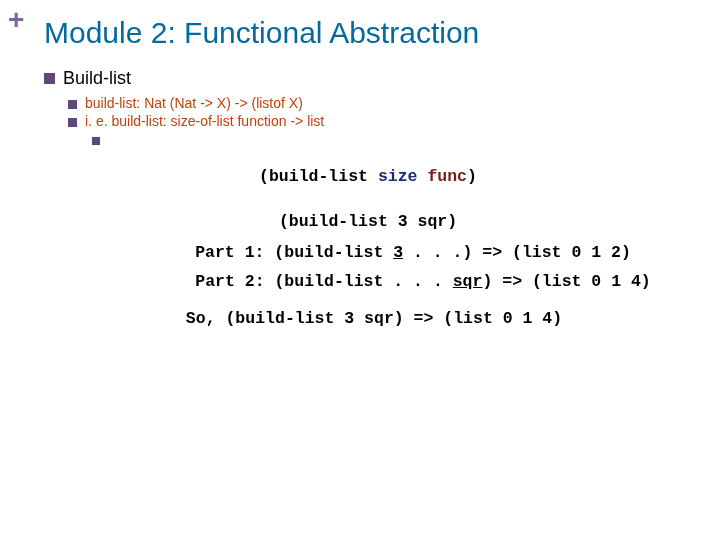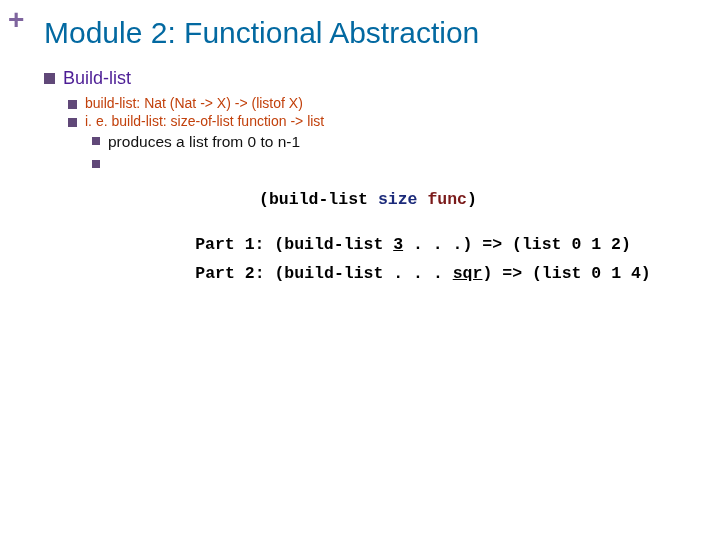--- a/index.html
+++ b/index.html
@@ -15,21 +15,21 @@
   ul { list-style: none; }
   .lvl1 > li { margin-bottom: 12px; }
   .lvl1 > li > .row,
   .lvl2 > li > .row,
   .lvl3 > li > .row {
     display: flex; align-items: flex-start; gap: 8px;
   }
   .bul1 { width: 11px; height: 11px; background: #604878; flex: 0 0 11px; margin-top: 5px; }
   .bul2 { width: 9px; height: 9px; background: #604878; flex: 0 0 9px; margin-top: 5px; }
   .bul3 { width: 8px; height: 8px; background: #604878; flex: 0 0 8px; margin-top: 5px; }
-  .t1 { font-size: 18px; color: #4c1d95; }
+  .t1 { font-size: 18px; color: #000000; }
   .t2 { font-size: 14px; color: #c2410c; }
   .t3 { font-size: 15.5px; color: #111; line-height: 1.28; }
   .lvl2 { margin-left: 24px; margin-top: 6px; }
   .lvl2 > li { margin-bottom: 2px; }
   .lvl3 { margin-left: 24px; margin-top: 3px; }
   .lvl3 > li { margin-bottom: 3px; }
 
   .code { font-family: "Courier New", Courier, monospace; font-weight: 700; font-size: 16.5px; text-align: center; }
   .proto { margin: 22px 4px 0 4px; }
   .c-black  { color: #000; }
@@ -68,42 +68,38 @@
         <li>
           <div class="row">
             <span class="bul2"></span>
             <span class="t2">i. e. build-list: size-of-list function -&gt; list</span>
           </div>
 
           <ul class="lvl3">
             <li>
               <div class="row">
                 <span class="bul3"></span>
-                <span class="t3">produces a list from 0 to n-1</span>
-              </div>
-            </li>
-            <li>
-              <div class="row">
-                <span class="bul3"></span>
               </div>
             </li>
           </ul>
         </li>
       </ul>
     </li>
   </ul>
 
   <div class="code proto">
     <span class="c-black">(build-list </span><span class="c-navy">size</span><span class="c-black"> </span><span class="c-maroon">func</span><span class="c-black">)</span>
   </div>
 
   <div class="code example">
+    <div class="line1 c-black">(build-list 3 sqr)</div>
 
     <div class="part c-black">
       <span>Part 1: </span><span>(build-list </span><span class="ul">3</span><span> . . .) =&gt; (list 0 1 2)</span>
     </div>
 
     <div class="part2 c-black">
       <span>Part 2: </span><span>(build-list . . . </span><span class="ul">sqr</span><span>) =&gt; (list 0 1 4)</span>
     </div>
 
+    <div class="so c-black">So, (build-list 3 sqr) =&gt; (list 0 1 4)</div>
   </div>
 </div>
 
 </body></html>

